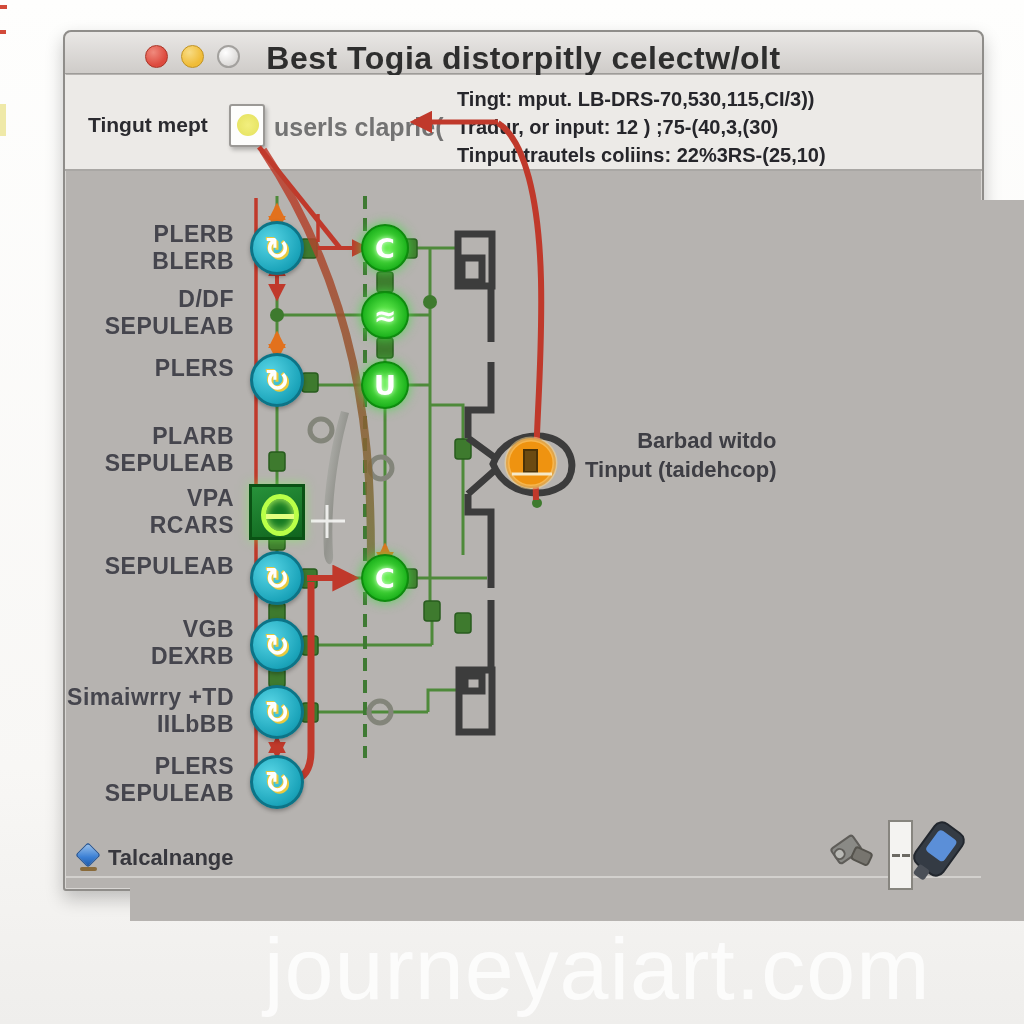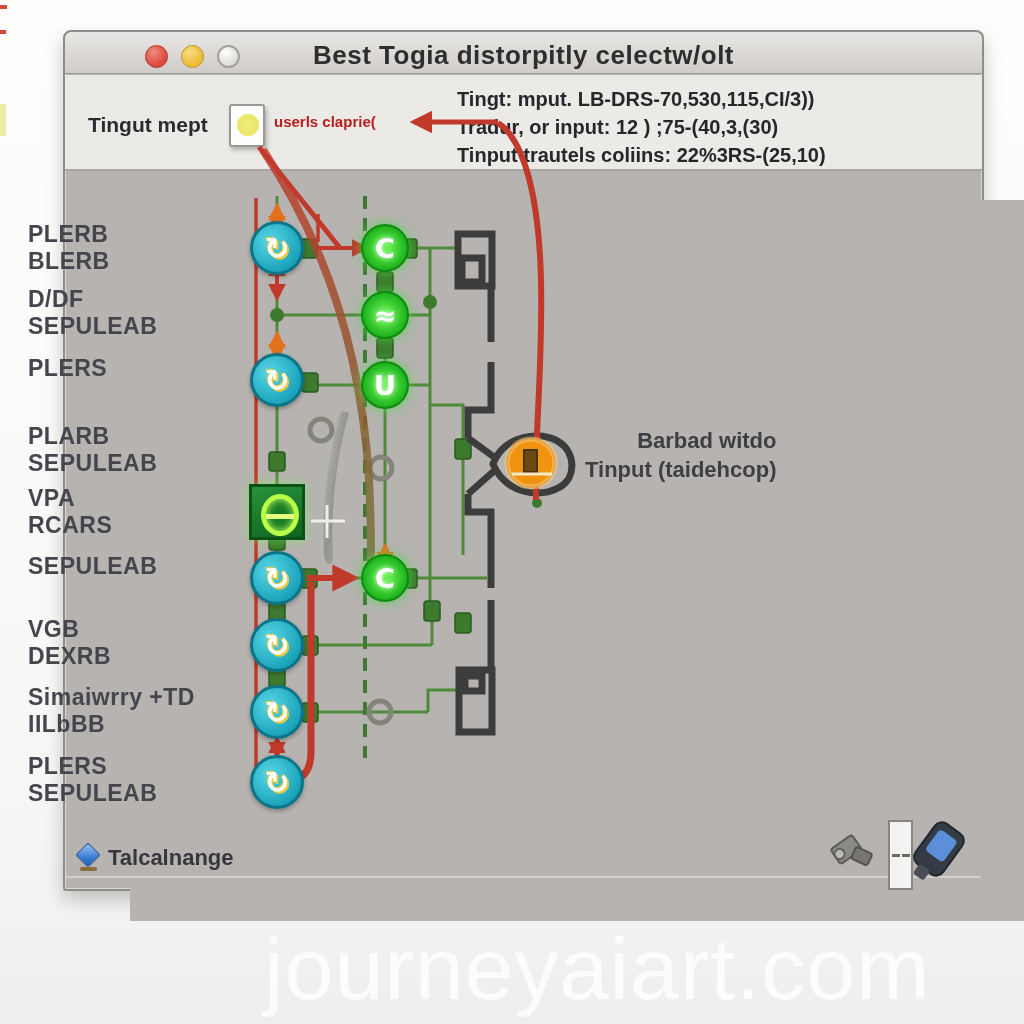--- a/index.html
+++ b/index.html
@@ -9,45 +9,45 @@
            background:linear-gradient(180deg,#fefefd 0%,#f8f7f5 75%,#efeeec 100%); overflow:hidden; }
 
   
   .window { position:absolute; left:63px; top:30px; width:921px; height:861px;
             border:2px solid #8f8d8a; border-radius:8px 8px 3px 3px; background:#b6b3b0;
             box-shadow:0 0 0 1px #d8d6d3 inset, 0 8px 18px rgba(0,0,0,.22); }
   .titlebar { position:absolute; left:0; top:0; width:100%; height:42px;
               background:linear-gradient(180deg,#e9e7e5,#cfccc9); border-bottom:1px solid #9e9c99;
               border-radius:7px 7px 0 0; }
   .title-text { position:absolute; left:0; top:8px; width:100%; text-align:center;
-                font-size:26px; font-weight:bold; color:#2e2e2e; letter-spacing:.5px; }
+                font-size:32px; font-weight:bold; color:#2e2e2e; letter-spacing:.5px; }
   .light { position:absolute; top:13px; width:23px; height:23px; border-radius:50%; }
   .light.red    { left:80px;  background:radial-gradient(circle at 35% 30%,#f08a7d,#dd4a3e 65%); border:1px solid #a93527; }
   .light.yellow { left:116px; background:radial-gradient(circle at 35% 30%,#f8dc84,#f0bc38 65%); border:1px solid #c09222; }
   .light.plain  { left:152px; background:radial-gradient(circle at 35% 30%,#ffffff,#dddbd9 70%); border:2px solid #a3a19e; }
 
   .header { position:absolute; left:0; top:43px; width:100%; height:96px;
             background:#eceae7; border-bottom:2px solid #a9a7a4; }
   .hdr-left-label { position:absolute; left:23px; top:38px; font-size:21px; font-weight:bold; color:#2b2b30; }
   .hdr-checkbox { position:absolute; left:164px; top:29px; width:36px; height:43px; background:#fdfdfc;
                   border:2px solid #9b9996; border-radius:3px; box-shadow:2px 3px 4px rgba(0,0,0,.25); }
   .hdr-checkbox .blob { position:absolute; left:6px; top:8px; width:22px; height:22px; border-radius:50%;
                   background:radial-gradient(circle,#f2ef7e,#e8e566 70%, rgba(240,238,120,0)); }
-  .hdr-claprie { position:absolute; left:209px; top:38px; font-size:15px; font-weight:bold; color:#b91c1c; }
+  .hdr-claprie { position:absolute; left:209px; top:38px; font-size:25px; font-weight:bold; color:#737373; }
   .hdr-info { position:absolute; left:392px; top:10px; font-size:20px; font-weight:bold; color:#26262b; line-height:28px; white-space:nowrap; }
 
   .diagram-area { position:absolute; left:65px; top:168px; width:918px; height:721px; background:#b6b3b0; }
   .bottom-edge { position:absolute; left:66px; top:876px; width:915px; height:2px; background:#d2d0cd; }
 
   
   .overlay { position:absolute; left:0; top:0; width:1024px; height:1024px; pointer-events:none; }
   svg.wiring { position:absolute; left:0; top:0; }
 
   
-  .row-label { position:absolute; left:28px; width:190px; 
+  .row-label { position:absolute; left:44px; width:190px; text-align:right;
                font-size:23px; font-weight:bold; color:#45454d; line-height:27px; letter-spacing:.5px; }
 
   
   .node { position:absolute; display:flex; align-items:center; justify-content:center;
           font-family:"DejaVu Sans", sans-serif; font-weight:bold; }
   .node-cyan { width:54px; height:54px; border-radius:50%;
         background:radial-gradient(circle at 35% 35%,#59d6e6,#1ba4ba 70%,#128599);
         border:3px solid #0c7487; color:#fff; font-size:30px;
         text-shadow:2px 2px 0 #e8c93f, -1px -1px 0 #e8c93f; box-shadow:0 2px 4px rgba(0,0,0,.3); }
   .node-green { width:48px; height:48px; border-radius:50%;

